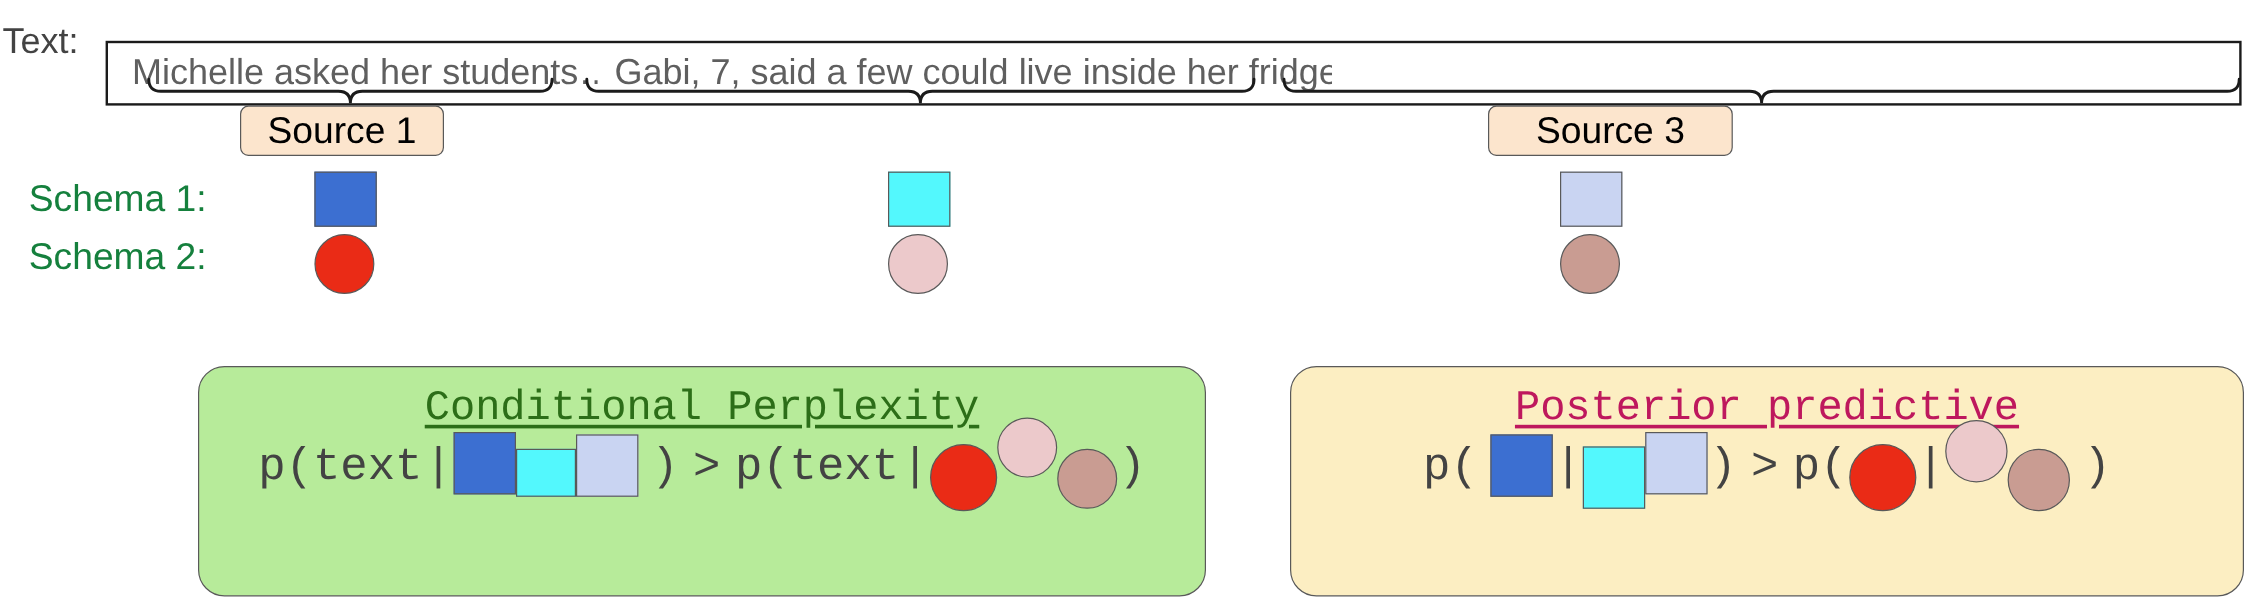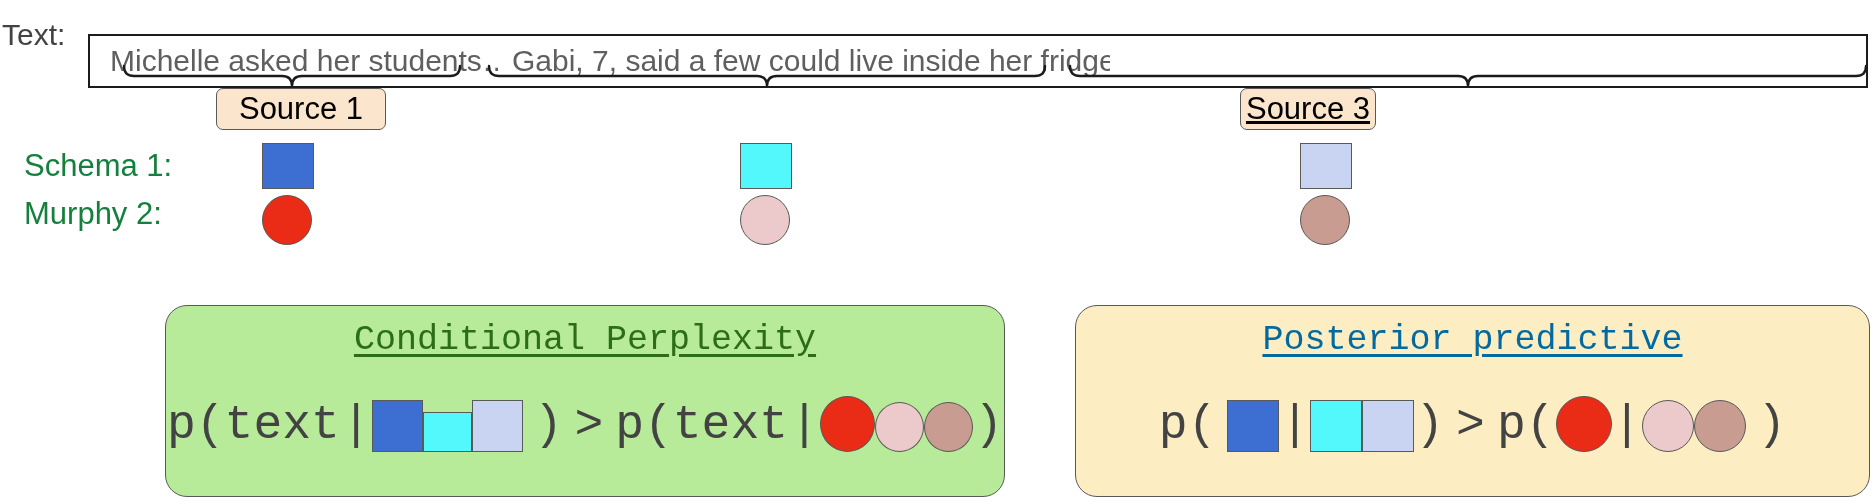--- a/index.html
+++ b/index.html
@@ -121,23 +121,23 @@
     text-underline-offset: 5px;
     white-space: nowrap;
   }
   .formula {
     position: absolute;
     top: 62px;
     left: 0;
     width: 100%;
     height: 84px;
     display: flex;
-    align-items: flex-end;
+    align-items: flex-start;
     justify-content: center;
-    font-size: 48px;
+    font-size: 38px;
     color: #434343;
     white-space: nowrap;
   }
   .formula .tok {
     display: inline-block;
     margin: 0 1px;
   }
   .fsq {
     display: inline-block;
     border: 1.8px solid #595959;
@@ -175,29 +175,29 @@
     <svg width="560" height="24" viewBox="0 0 560 24">
       <path d="M2,2 Q2,12 12,12 L270,12 Q280,12 280,22 Q280,12 290,12 L548,12 Q558,12 558,2" fill="none" stroke="#1b1b1b" stroke-width="2.4" stroke-linecap="round"></path>
     </svg>
   </div>
   <div class="brace" style="left:1068px; top:64px; width:800px;">
     <svg width="800" height="24" viewBox="0 0 800 24">
       <path d="M2,2 Q2,12 12,12 L390,12 Q400,12 400,22 Q400,12 410,12 L788,12 Q798,12 798,2" fill="none" stroke="#1b1b1b" stroke-width="2.4" stroke-linecap="round"></path>
     </svg>
   </div>
 
-  <div class="source-pill" style="left:216px; top:88px; width:170px;">
+  <div class="source-pill" style="left:200px; top:88px; width:170px;">
     <span>Source 1</span>
   </div>
-  <div class="source-pill" style="left:1240px; top:88px; width:136px;text-decoration:underline;">
+  <div class="source-pill" style="left:1240px; top:88px; width:204px;">
     <span>Source 3</span>
   </div>
 
   <div class="schema-label r1">Schema 1:</div>
-  <div class="schema-label r2">Murphy 2:</div>
+  <div class="schema-label r2">Schema 2:</div>
 
   <div class="sq" id="s1m1" style="left: 262px; top: 143px; width: 52px; height: 46px; background: rgb(60, 111, 209);"></div>
   <div class="sq" id="s1m2" style="left: 740px; top: 143px; width: 52px; height: 46px; background: rgb(83, 248, 253);"></div>
   <div class="sq" id="s1m3" style="left: 1300px; top: 143px; width: 52px; height: 46px; background: rgb(201, 212, 242);"></div>
 
   <div class="ci" id="s2m1" style="left: 262px; top: 195px; width: 50px; height: 50px; background: rgb(234, 43, 22);"></div>
   <div class="ci" id="s2m2" style="left: 740px; top: 195px; width: 50px; height: 50px; background: rgb(236, 201, 203);"></div>
   <div class="ci" id="s2m3" style="left: 1300px; top: 195px; width: 50px; height: 50px; background: rgb(201, 156, 146);"></div>
 
   <div class="panel" id="panel-cp" style="left: 165px; top: 305px; width: 840px; height: 192px; background: rgb(183, 235, 154);">
@@ -216,21 +216,21 @@
       <span class="tok">p(text</span>
       <span class="tok bar">|</span>
       <span class="fci" id="cp-r1" style="background: rgb(234, 43, 22); width: 56px; height: 56px; margin-top: 2px;"></span>
       <span class="fci" id="cp-r2" style="background: rgb(236, 201, 203); width: 50px; height: 50px; margin-top: -20px;"></span>
       <span class="fci" id="cp-r3" style="background: rgb(201, 156, 146); width: 50px; height: 50px; margin-top: 6px;"></span>
       <span class="tok">)</span>
     </div>
   </div>
 
   <div class="panel" id="panel-pp" style="left: 1075px; top: 305px; width: 795px; height: 192px; background: rgb(252, 238, 194);">
-    <div class="panel-title" id="pp-title" style="color: #0369a1;">Posterior predictive</div>
+    <div class="panel-title" id="pp-title" style="color: #be185d;">Posterior predictive</div>
     <div class="formula">
       <span class="tok">p(</span>
       <span class="sp"></span>
       <span class="fsq" id="pp-lt" style="background: rgb(60, 111, 209); width: 52px; height: 52px; margin-top: -6px;"></span>
       <span class="tok bar">|</span>
       <span class="fsq" id="pp-lg1" style="background: rgb(83, 248, 253); width: 52px; height: 52px; margin-top: 4px;"></span>
       <span class="fsq" id="pp-lg2" style="background: rgb(201, 212, 242); width: 52px; height: 52px; margin-top: -8px;"></span>
       <span class="tok">)</span>
       <span class="sp"></span>
       <span class="tok">&gt;</span>

